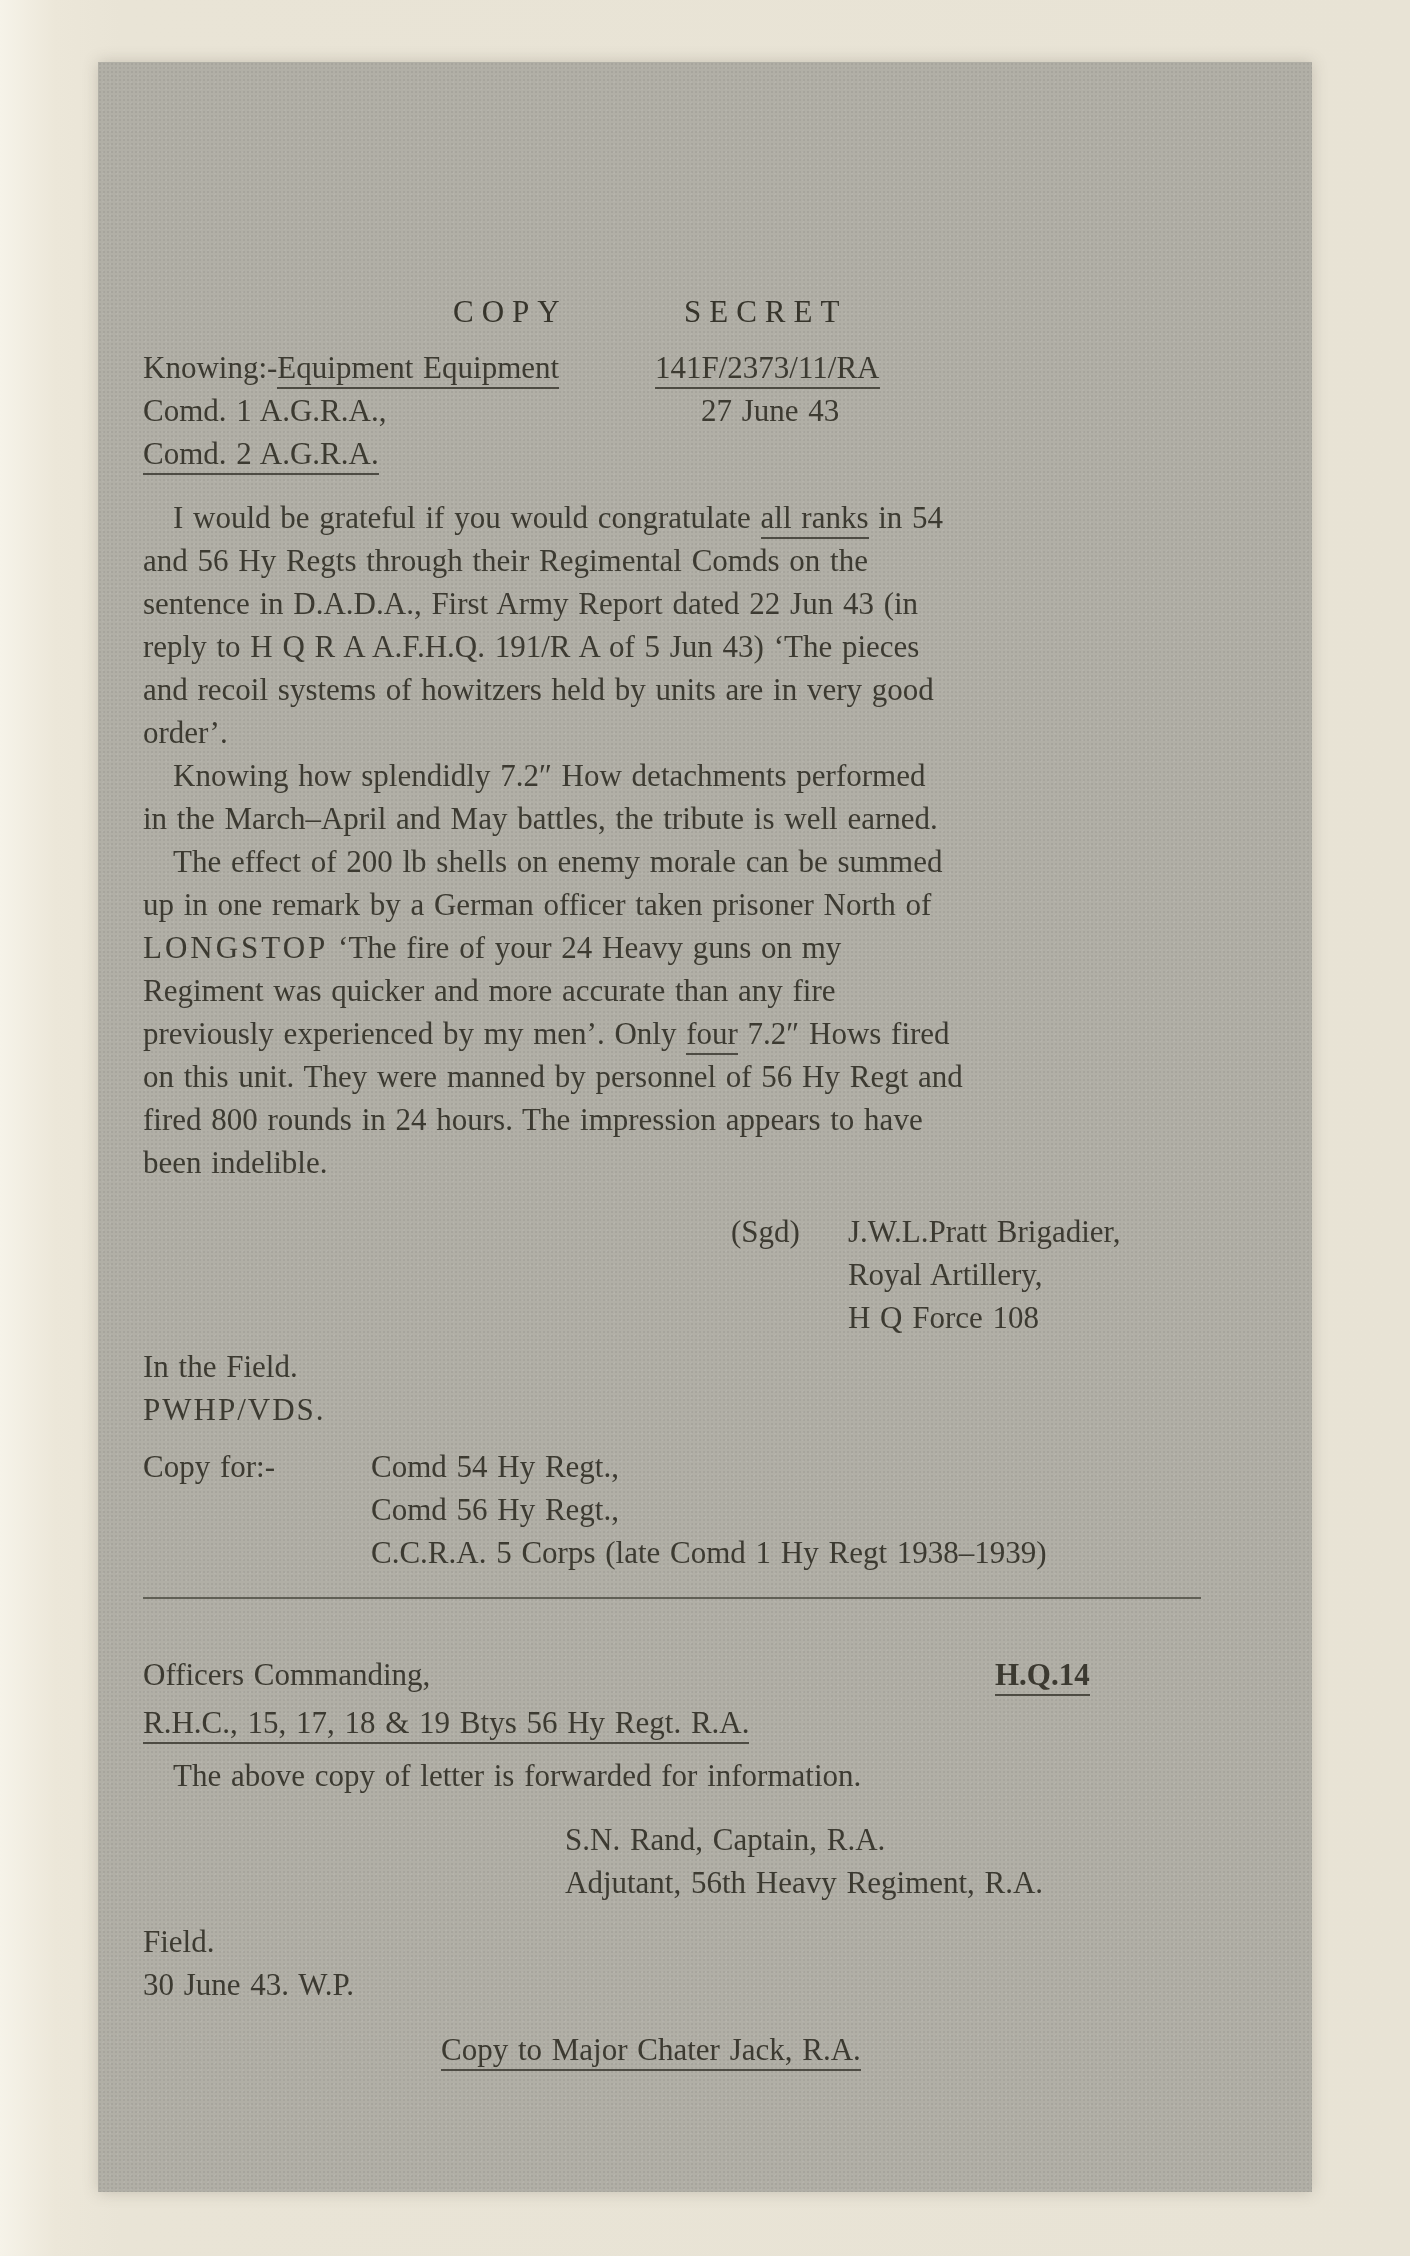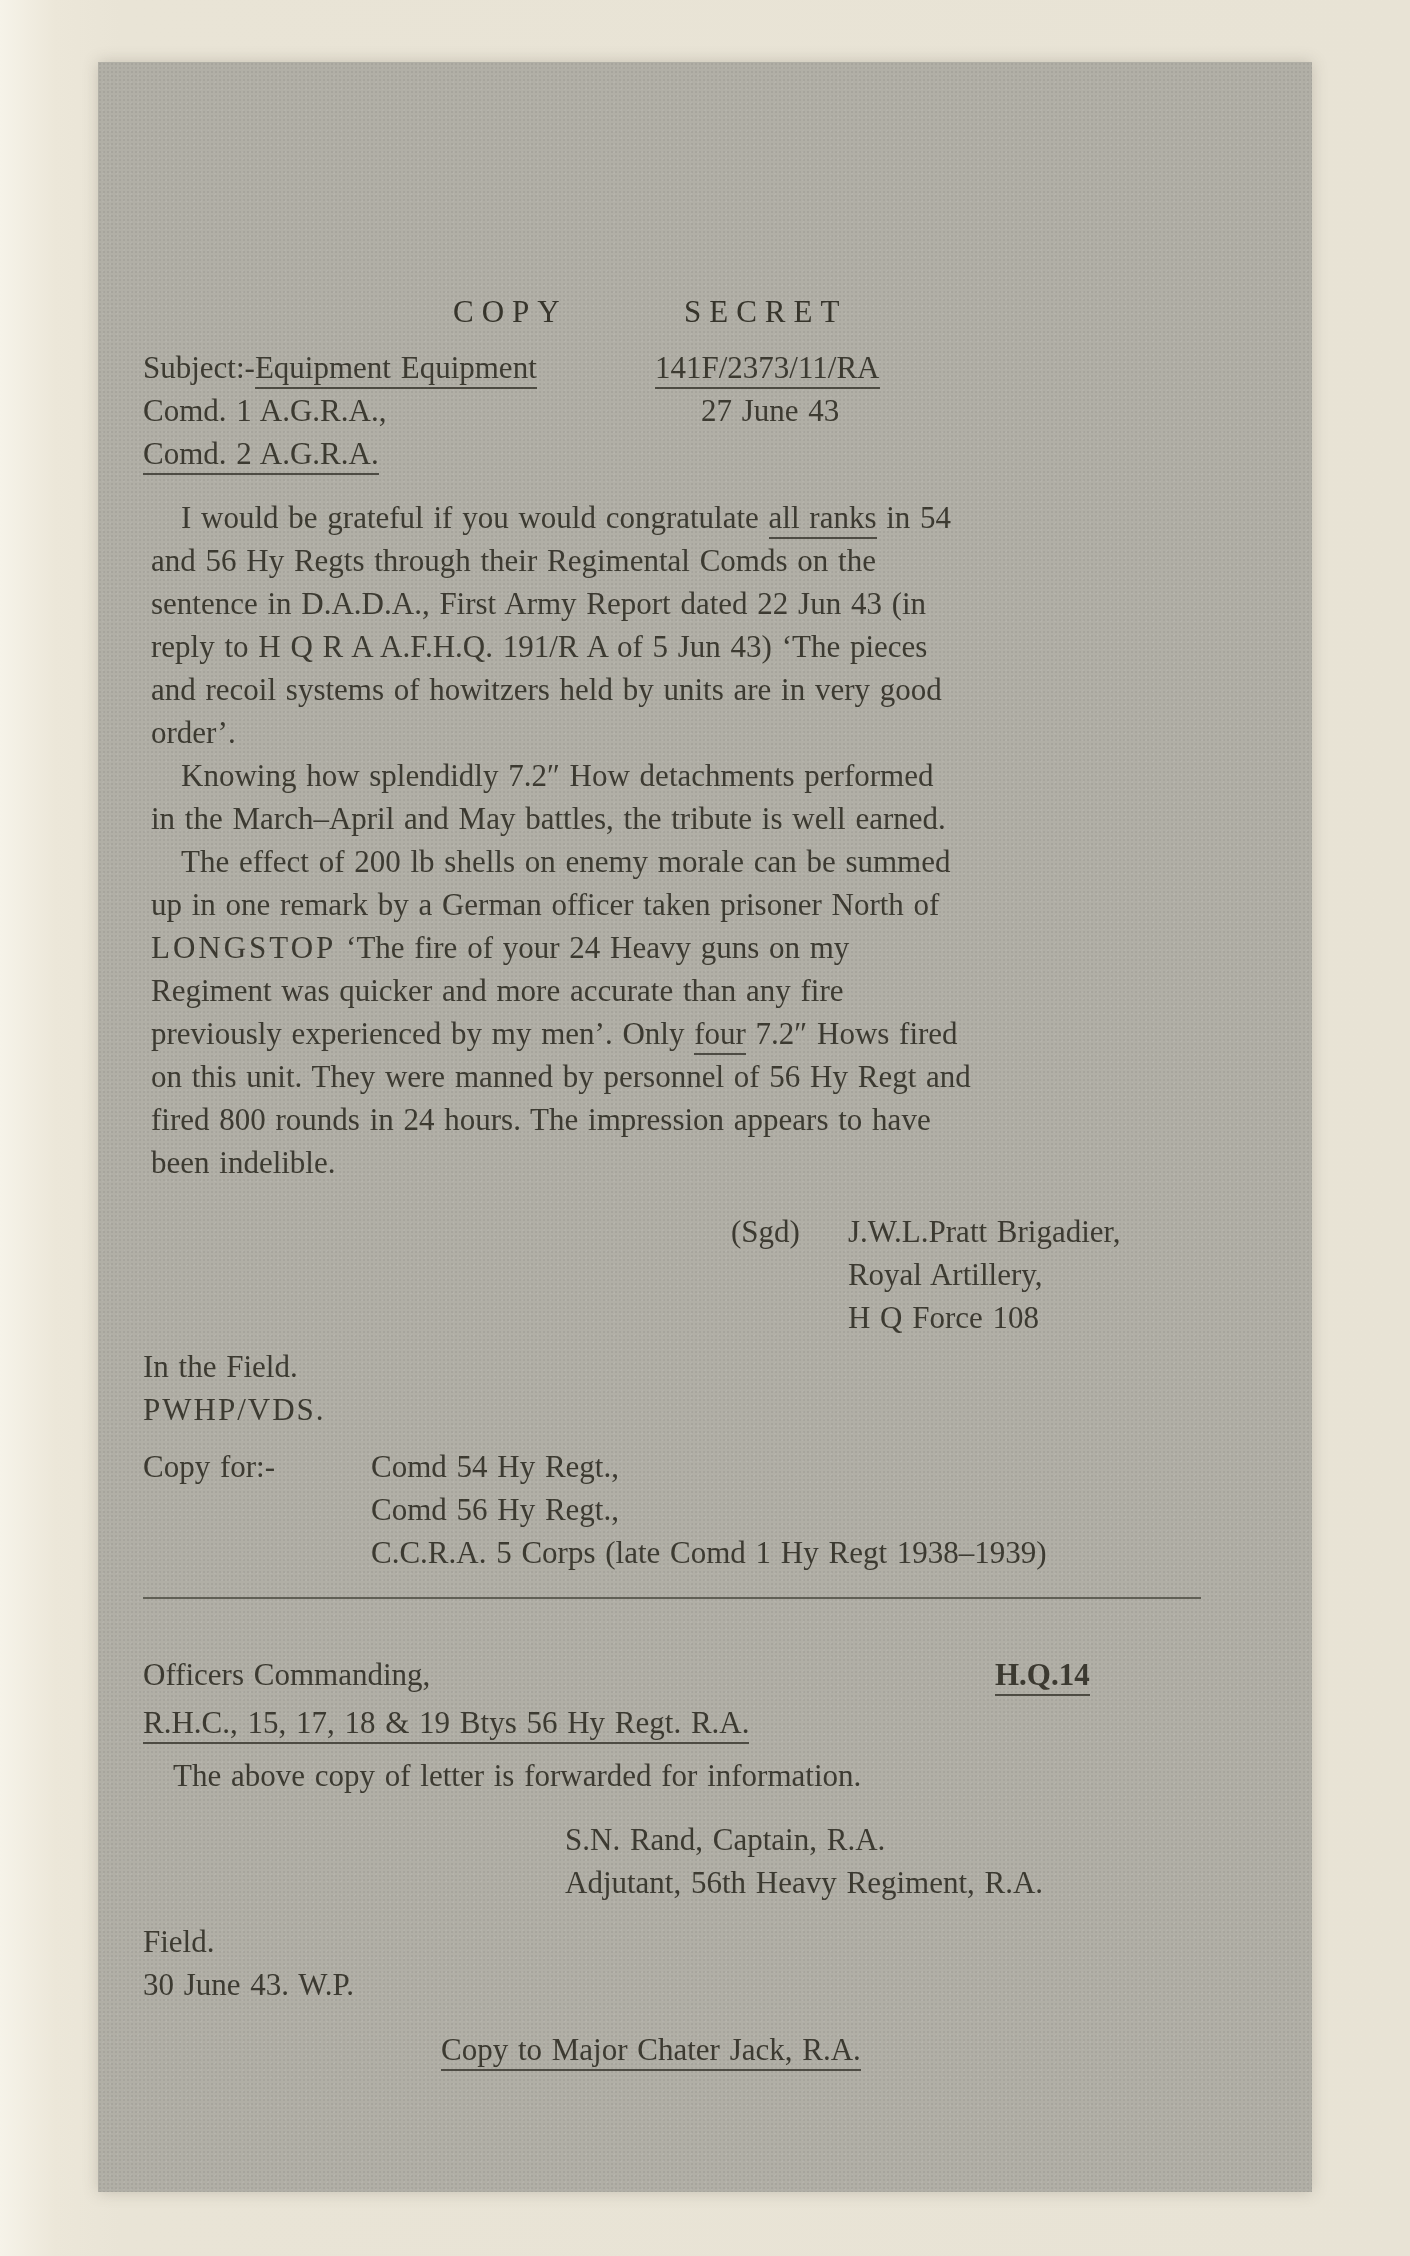--- a/index.html
+++ b/index.html
@@ -33,31 +33,31 @@
 </head>
 <body>
 
 <div class="page">
   <div class="content">
 
     <div class="abs stamp" style="left:310px;top:228px;">COPY</div>
     <div class="abs stamp" style="left:541px;top:228px;">SECRET</div>
 
     <div class="abs" style="left:0;top:284px;">
-      <div><span>Subject:-</span><span class="u">Equipment Equipment</span></div>
+      <div><span>Knowing:-</span><span class="u">Equipment Equipment</span></div>
       <div>Comd. 1 A.G.R.A.,</div>
       <div><span class="u">Comd. 2 A.G.R.A.</span></div>
     </div>
 
     <div class="abs" style="left:512px;top:284px;">
       <div><span class="u">141F/2373/11/RA</span></div>
       <div style="padding-left:46px;">27 June 43</div>
     </div>
 
-    <div class="abs" style="left:0;top:434px;width:1080px;margin-left:8px;">
+    <div class="abs" style="left:0;top:434px;width:1080px;">
       <p class="para"><span>I would be grateful if you would congratulate </span><span class="u">all ranks</span><span> in 54
 and 56 Hy Regts through their Regimental Comds on the
 sentence in D.A.D.A., First Army Report dated 22 Jun 43 (in
 reply to H Q R A A.F.H.Q. 191/R A of 5 Jun 43) ‘The pieces
 and recoil systems of howitzers held by units are in very good
 order’.</span></p>
       <p class="para">Knowing how splendidly 7.2″ How detachments performed
 in the March–April and May battles, the tribute is well earned.</p>
       <p class="para"><span>The effect of 200 lb shells on enemy morale can be summed
 up in one remark by a German officer taken prisoner North of

